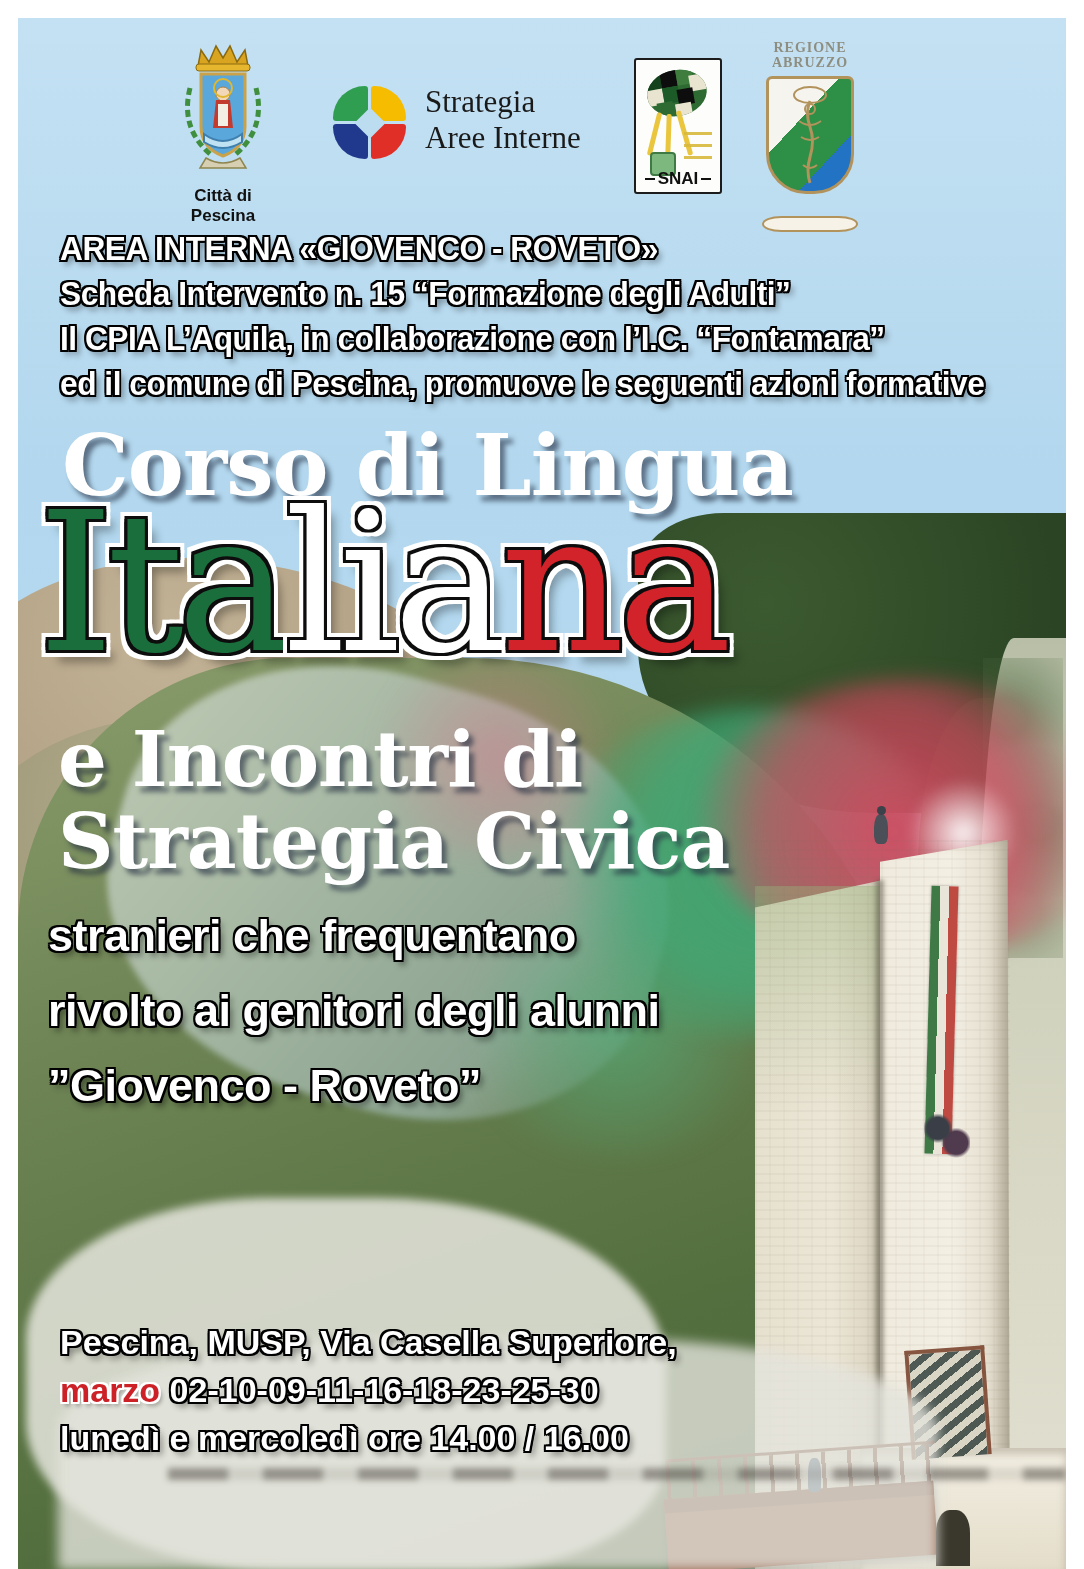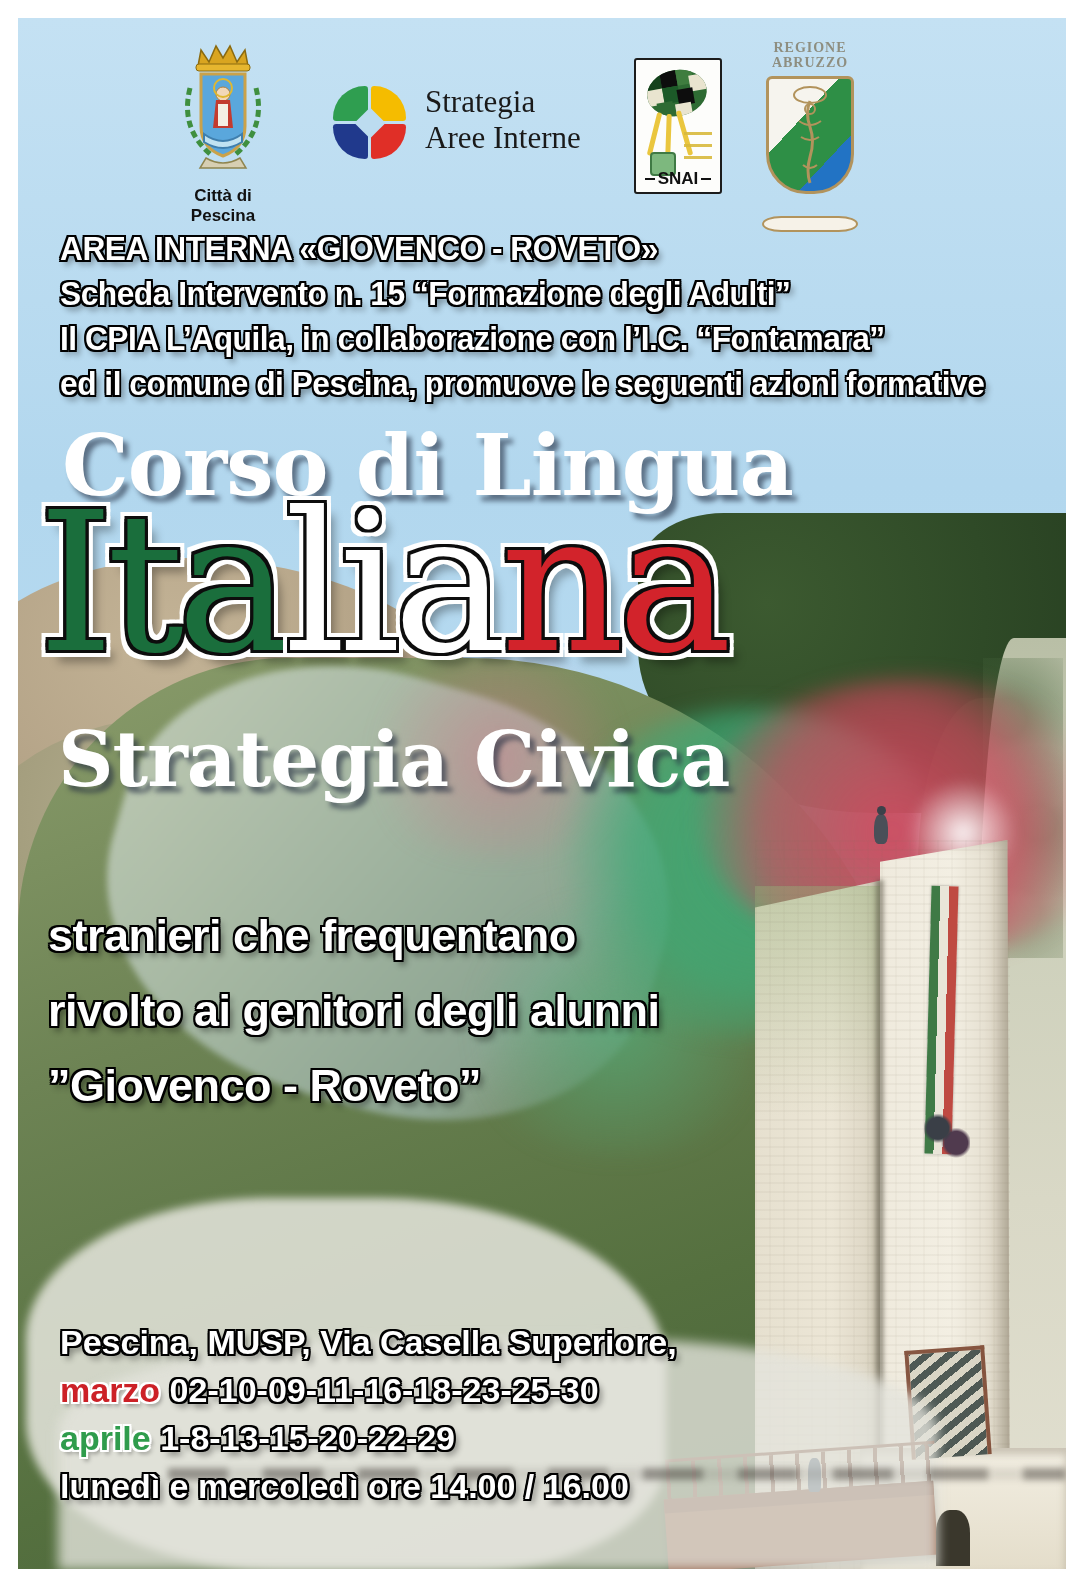--- a/index.html
+++ b/index.html
@@ -265,36 +265,33 @@
       <div>Scheda Intervento n. 15 “Formazione degli Adulti”</div>
       <div>Il CPIA L’Aquila, in collaborazione con l’I.C. “Fontamara”</div>
       <div>ed il comune di Pescina,  promuove le seguenti azioni formative</div>
     </div>
 
     <div class="corso serif-head">Corso di Lingua</div>
 
     <div class="italiana"><span class="grn">Ita</span><span class="wht">lia</span><span class="rdd">na</span></div>
 
     <div class="subtitle serif-head">
+      <div>e Incontri di</div>
       <div>Strategia Civica</div>
     </div>
 
     <div class="body-block olt">
       <div>stranieri che frequentano</div>
       <div>rivolto ai genitori degli alunni</div>
       <div>”Giovenco - Roveto”</div>
     </div>
 
     <div class="schedule">
       <div class="olt">Pescina, MUSP,  Via Casella Superiore,</div>
       <div>
         <span class="lbl-march">marzo</span>
         <span class="olt">02-10-09-11-16-18-23-25-30</span>
       </div>
-      <div>
-        <span class="lbl-april">aprile</span>
-        <span class="olt">1-8-13-15-20-22-29</span>
-      </div>
       <div class="olt">lunedì e mercoledì ore 14.00 / 16.00</div>
     </div>
 
   </div>
 </div>
 
 </body></html>

